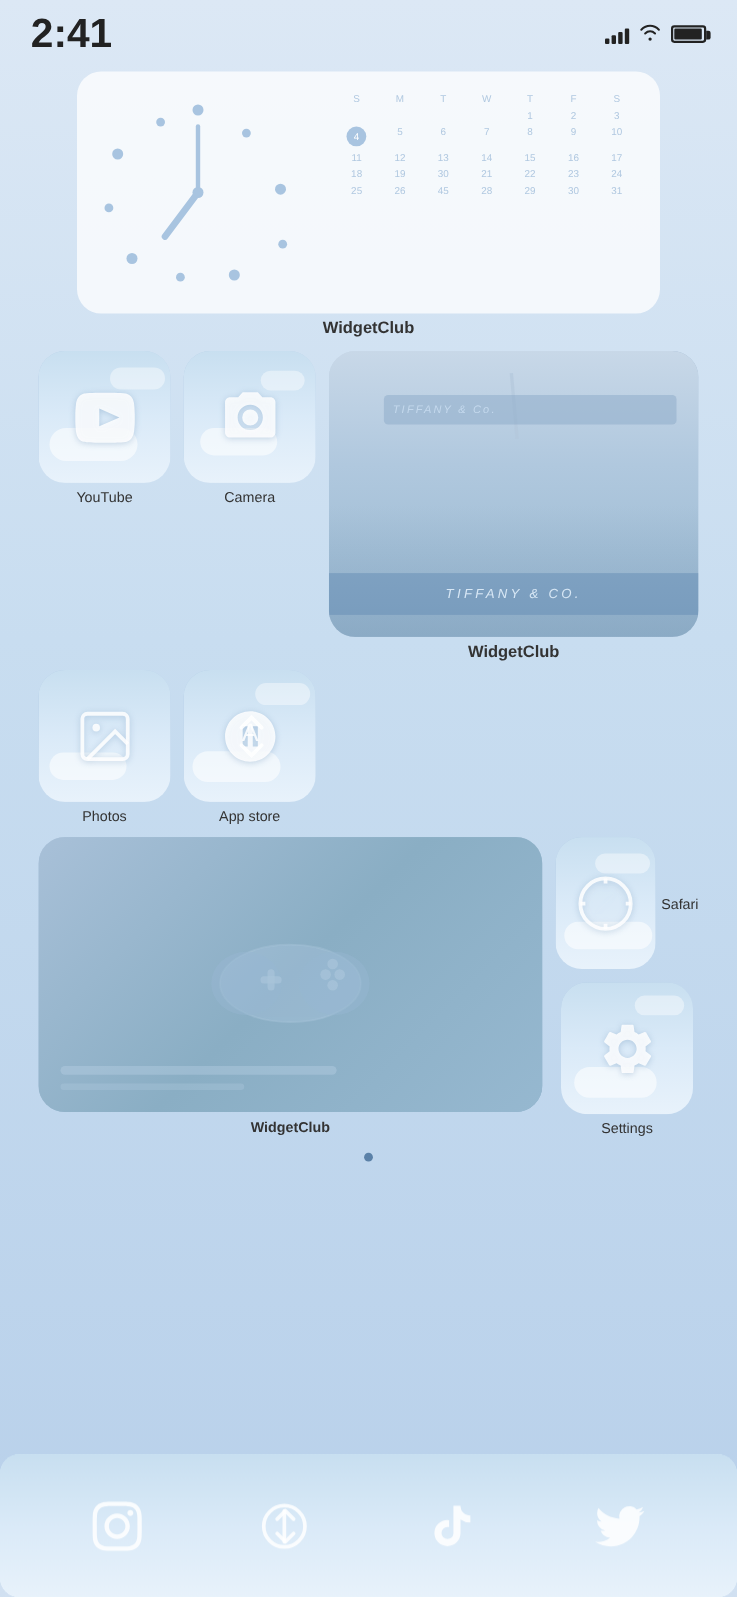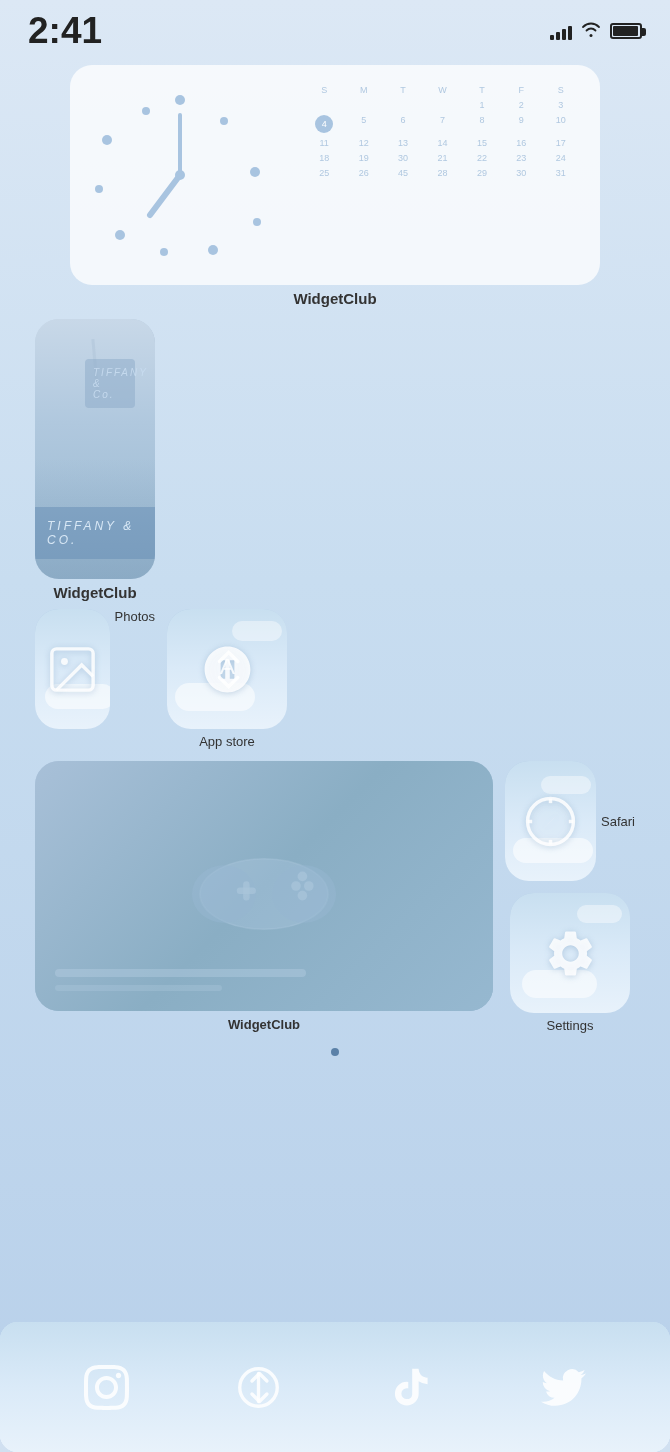--- a/index.html
+++ b/index.html
@@ -356,21 +356,44 @@
         <span>30</span>
         <span>31</span>
       </div>
     </div>
   </div>
   <div class="widget-label">WidgetClub</div>
 </div>
 
 <div style="margin: 8px 35px 0 35px; display: grid; grid-template-columns: 120px 120px 1fr; gap: 12px;">
 
-
+  <div style="display:flex;flex-direction:column;align-items:center;gap:5px;">
+    <div class="app-icon app-icon-bg">
+      <div class="sky-bg"></div>
+      <div class="cloud-shape" style="width:80px;height:30px;bottom:20px;left:10px;opacity:0.8;"></div>
+      <div class="cloud-shape" style="width:50px;height:20px;top:15px;right:5px;opacity:0.6;"></div>
+      <svg viewBox="0 0 24 24" style="position:relative;z-index:1;width:55px;height:55px;fill:rgba(255,255,255,0.85);">
+        <path d="M23.5 6.5s-.3-2-1.2-2.8c-1.1-1.2-2.4-1.2-3-1.3C16.6 2.2 12 2.2 12 2.2s-4.6 0-7.3.2c-.6.1-1.9.1-3 1.3C.8 4.5.5 6.5.5 6.5S.2 8.8.2 11.1v2.2c0 2.2.3 4.5.3 4.5s.3 2 1.2 2.8c1.1 1.2 2.6 1.1 3.3 1.2C7 22 12 22 12 22s4.6 0 7.3-.2c.6-.1 1.9-.1 3-1.3.9-.8 1.2-2.8 1.2-2.8s.3-2.2.3-4.5v-2.2C23.8 8.8 23.5 6.5 23.5 6.5zM9.7 15.5V8.4l8 3.6-8 3.5z"></path>
+      </svg>
+    </div>
+    <span class="app-label">YouTube</span>
+  </div>
+
+  <div style="display:flex;flex-direction:column;align-items:center;gap:5px;">
+    <div class="app-icon app-icon-bg">
+      <div class="sky-bg"></div>
+      <div class="cloud-shape" style="width:70px;height:25px;bottom:25px;left:15px;opacity:0.8;"></div>
+      <div class="cloud-shape" style="width:40px;height:18px;top:18px;right:10px;opacity:0.6;"></div>
+      <svg viewBox="0 0 24 24" style="position:relative;z-index:1;width:55px;height:55px;fill:rgba(255,255,255,0.85);">
+        <path d="M12 15.2a3.2 3.2 0 100-6.4 3.2 3.2 0 000 6.4z"></path>
+        <path d="M9 2L7.2 4H4C2.9 4 2 4.9 2 6v12c0 1.1.9 2 2 2h16c1.1 0 2-.9 2-2V6c0-1.1-.9-2-2-2h-3.2L15 2H9zm3 15c-2.8 0-5-2.2-5-5s2.2-5 5-5 5 2.2 5 5-2.2 5-5 5z"></path>
+      </svg>
+    </div>
+    <span class="app-label">Camera</span>
+  </div>
 
   <div style="grid-row: span 2; display:flex;flex-direction:column;align-items:center;gap:5px;">
     <div class="app-icon-large">
       <div class="tiffany-image">
 
         <div style="position:absolute;inset:0;background:linear-gradient(180deg,#c8d8e8 0%,#b0c8de 40%,#98b8d0 100%);"></div>
         <div style="position:absolute;top:20px;left:0;right:0;display:flex;flex-direction:column;align-items:center;gap:5px;">
           <div style="width:3px;height:60px;background:rgba(180,200,220,0.7);transform:rotate(-5deg);"></div>
         </div>
         <div style="position:absolute;top:40px;left:50px;right:20px;background:rgba(140,170,200,0.5);padding:8px;border-radius:4px;">
@@ -381,21 +404,21 @@
           <div style="font-size:12px;color:rgba(220,235,248,0.95);letter-spacing:3px;font-style:italic;">TIFFANY &amp; CO.</div>
         </div>
       </div>
     </div>
     <span class="app-label" style="font-weight:700;font-size:15px;">WidgetClub</span>
   </div>
 </div>
 
 <div style="margin: 8px 35px 0 35px; display: grid; grid-template-columns: 120px 120px 1fr; gap: 12px;">
 
-  <div style="display:flex;align-items:flex-start;gap:5px;">
+  <div style="display:flex;flex-direction:column;align-items:center;gap:5px;">
     <div class="app-icon app-icon-bg">
       <div class="sky-bg"></div>
       <div class="cloud-shape" style="width:70px;height:25px;bottom:20px;left:10px;opacity:0.8;"></div>
       <svg viewBox="0 0 24 24" style="position:relative;z-index:1;width:55px;height:55px;fill:none;stroke:rgba(255,255,255,0.85);stroke-width:1.5;">
         <rect x="3" y="3" width="18" height="18" rx="2"></rect>
         <circle cx="8.5" cy="8.5" r="1.5" fill="rgba(255,255,255,0.85)" stroke="none"></circle>
         <polyline points="21,15 16,10 5,21" fill="none"></polyline>
       </svg>
     </div>
     <span class="app-label">Photos</span>

